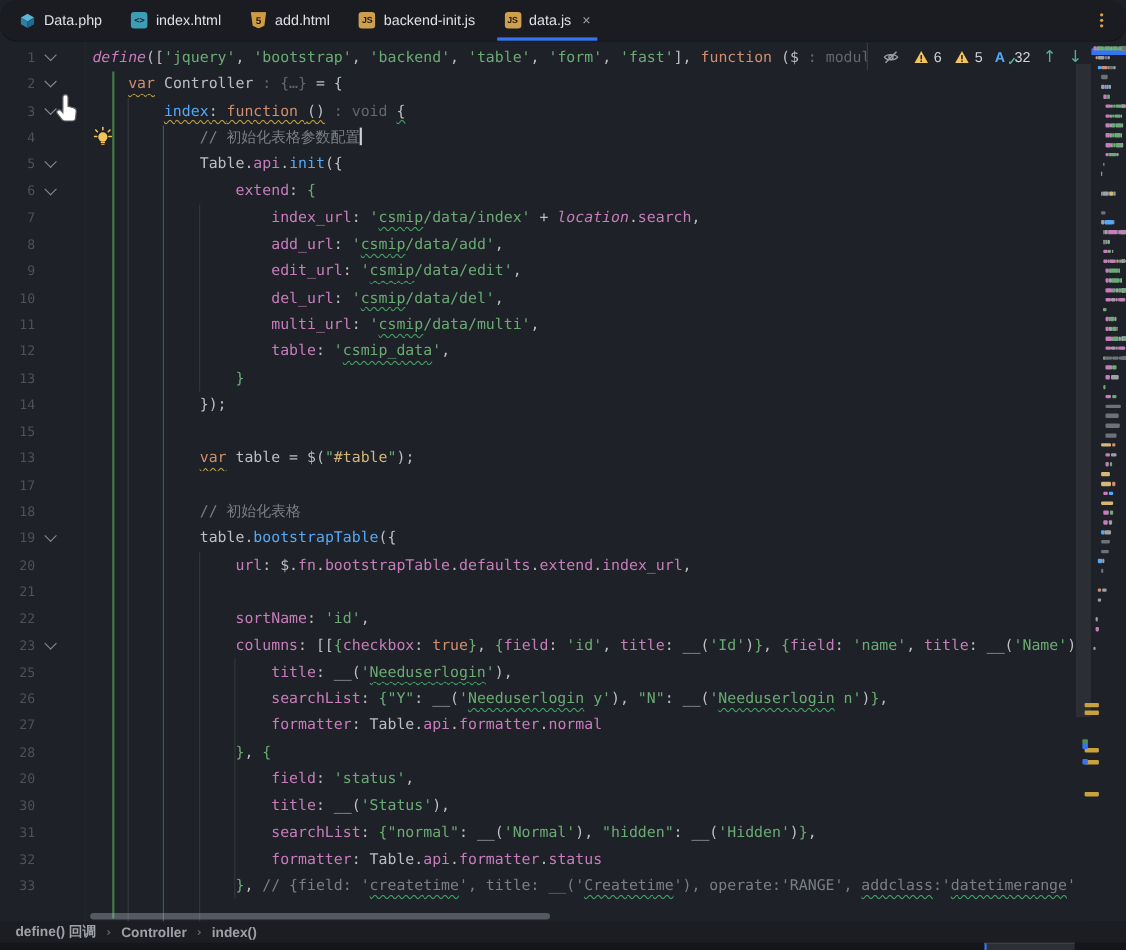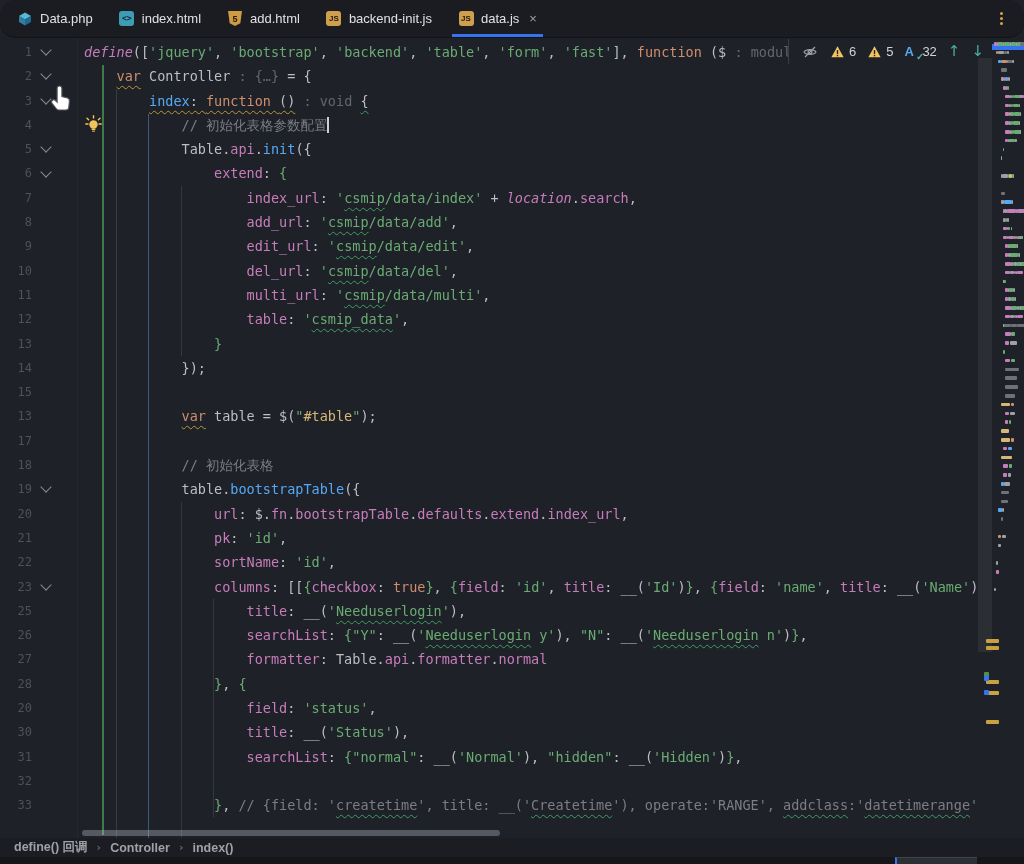--- a/index.html
+++ b/index.html
@@ -147,31 +147,31 @@
         <div class="line"><span class="ln">11</span><span class="foldcol"></span><span class="codetext">                    <span class="tk-p">multi_url</span><span class="tk-d">: </span><span class="tk-s">'</span><span class="tk-s ul-sp">csmip</span><span class="tk-s">/data/multi'</span><span class="tk-d">,</span></span></div>
         <div class="line"><span class="ln">12</span><span class="foldcol"></span><span class="codetext">                    <span class="tk-p">table</span><span class="tk-d">: </span><span class="tk-s">'</span><span class="tk-s ul-sp">csmip_data</span><span class="tk-s">'</span><span class="tk-d">,</span></span></div>
         <div class="line"><span class="ln">13</span><span class="foldcol"></span><span class="codetext">                <span class="tk-g">}</span></span></div>
         <div class="line"><span class="ln">14</span><span class="foldcol"></span><span class="codetext">            <span class="tk-d">});</span></span></div>
         <div class="line"><span class="ln">15</span><span class="foldcol"></span><span class="codetext"></span></div>
         <div class="line"><span class="ln">13</span><span class="foldcol"></span><span class="codetext">            <span class="tk-k ul-warn">var</span><span class="tk-d"> table = $(</span><span class="tk-s">"</span><span class="tk-y">#table</span><span class="tk-s">"</span><span class="tk-d">);</span></span></div>
         <div class="line"><span class="ln">17</span><span class="foldcol"></span><span class="codetext"></span></div>
         <div class="line"><span class="ln">18</span><span class="foldcol"></span><span class="codetext">            <span class="tk-c">// 初始化表格</span></span></div>
         <div class="line"><span class="ln">19</span><span class="foldcol"><span class="chev"></span></span><span class="codetext">            <span class="tk-d">table.</span><span class="tk-f">bootstrapTable</span><span class="tk-d">({</span></span></div>
         <div class="line"><span class="ln">20</span><span class="foldcol"></span><span class="codetext">                <span class="tk-p">url</span><span class="tk-d">: $.</span><span class="tk-p">fn</span><span class="tk-d">.</span><span class="tk-p">bootstrapTable</span><span class="tk-d">.</span><span class="tk-p">defaults</span><span class="tk-d">.</span><span class="tk-p">extend</span><span class="tk-d">.</span><span class="tk-p">index_url</span><span class="tk-d">,</span></span></div>
-        <div class="line"><span class="ln">21</span><span class="foldcol"></span><span class="codetext">                <span class="tk-p">pk</span><span class="tk-d">: </span><span class="tk-s">'id'</span><span class="tk-d">,</span></span></div>
+        <div class="line"><span class="ln">21</span><span class="foldcol"></span></div>
         <div class="line"><span class="ln">22</span><span class="foldcol"></span><span class="codetext">                <span class="tk-p">sortName</span><span class="tk-d">: </span><span class="tk-s">'id'</span><span class="tk-d">,</span></span></div>
         <div class="line"><span class="ln">23</span><span class="foldcol"><span class="chev"></span></span><span class="codetext">                <span class="tk-p">columns</span><span class="tk-d">: [[</span><span class="tk-g">{</span><span class="tk-p">checkbox</span><span class="tk-d">: </span><span class="tk-k">true</span><span class="tk-g">}</span><span class="tk-d">, </span><span class="tk-g">{</span><span class="tk-p">field</span><span class="tk-d">: </span><span class="tk-s">'id'</span><span class="tk-d">, </span><span class="tk-p">title</span><span class="tk-d">: __(</span><span class="tk-s">'Id'</span><span class="tk-d">)</span><span class="tk-g">}</span><span class="tk-d">, </span><span class="tk-g">{</span><span class="tk-p">field</span><span class="tk-d">: </span><span class="tk-s">'name'</span><span class="tk-d">, </span><span class="tk-p">title</span><span class="tk-d">: __(</span><span class="tk-s">'Name'</span><span class="tk-d">)</span></span></div>
         <div class="line"><span class="ln">25</span><span class="foldcol"></span><span class="codetext">                    <span class="tk-p">title</span><span class="tk-d">: __(</span><span class="tk-s">'</span><span class="tk-s ul-sp">Needuserlogin</span><span class="tk-s">'</span><span class="tk-d">),</span></span></div>
         <div class="line"><span class="ln">26</span><span class="foldcol"></span><span class="codetext">                    <span class="tk-p">searchList</span><span class="tk-d">: </span><span class="tk-g">{</span><span class="tk-s">"Y"</span><span class="tk-d">: __(</span><span class="tk-s">'</span><span class="tk-s ul-sp">Needuserlogin</span><span class="tk-s"> y'</span><span class="tk-d">), </span><span class="tk-s">"N"</span><span class="tk-d">: __(</span><span class="tk-s">'</span><span class="tk-s ul-sp">Needuserlogin</span><span class="tk-s"> n'</span><span class="tk-d">)</span><span class="tk-g">}</span><span class="tk-d">,</span></span></div>
         <div class="line"><span class="ln">27</span><span class="foldcol"></span><span class="codetext">                    <span class="tk-p">formatter</span><span class="tk-d">: Table.</span><span class="tk-p">api</span><span class="tk-d">.</span><span class="tk-p">formatter</span><span class="tk-d">.</span><span class="tk-p">normal</span></span></div>
         <div class="line"><span class="ln">28</span><span class="foldcol"></span><span class="codetext">                <span class="tk-g">}</span><span class="tk-d">, </span><span class="tk-g">{</span></span></div>
         <div class="line"><span class="ln">20</span><span class="foldcol"></span><span class="codetext">                    <span class="tk-p">field</span><span class="tk-d">: </span><span class="tk-s">'status'</span><span class="tk-d">,</span></span></div>
         <div class="line"><span class="ln">30</span><span class="foldcol"></span><span class="codetext">                    <span class="tk-p">title</span><span class="tk-d">: __(</span><span class="tk-s">'Status'</span><span class="tk-d">),</span></span></div>
         <div class="line"><span class="ln">31</span><span class="foldcol"></span><span class="codetext">                    <span class="tk-p">searchList</span><span class="tk-d">: </span><span class="tk-g">{</span><span class="tk-s">"normal"</span><span class="tk-d">: __(</span><span class="tk-s">'Normal'</span><span class="tk-d">), </span><span class="tk-s">"hidden"</span><span class="tk-d">: __(</span><span class="tk-s">'Hidden'</span><span class="tk-d">)</span><span class="tk-g">}</span><span class="tk-d">,</span></span></div>
-        <div class="line"><span class="ln">32</span><span class="foldcol"></span></div>
+        <div class="line"><span class="ln">32</span><span class="foldcol"></span><span class="codetext">                    <span class="tk-p">formatter</span><span class="tk-d">: Table.</span><span class="tk-p">api</span><span class="tk-d">.</span><span class="tk-p">formatter</span><span class="tk-d">.</span><span class="tk-p">status</span></span></div>
         <div class="line"><span class="ln">33</span><span class="foldcol"></span><span class="codetext">                <span class="tk-g">}</span><span class="tk-d">, </span><span class="tk-c">// {field: '</span><span class="tk-c ul-sp">createtime</span><span class="tk-c">', title: __('</span><span class="tk-c ul-sp">Createtime</span><span class="tk-c">'), operate:'RANGE', </span><span class="tk-c ul-sp">addclass</span><span class="tk-c">:'</span><span class="tk-c ul-sp">datetimerange</span><span class="tk-c">'</span></span></div>
       </div>
 
     <div class="bulb">
       <svg width="17" height="19" viewBox="0 0 17 19">
         <g stroke="#f2c55c" stroke-width="1.4" stroke-linecap="round">
           <line x1="8.5" y1="0.8" x2="8.5" y2="3"></line>
             <line x1="2" y1="3.2" x2="3.6" y2="4.8"></line>
           <line x1="15" y1="3.2" x2="13.4" y2="4.8"></line>
             <line x1="0.8" y1="9" x2="3" y2="9"></line>

